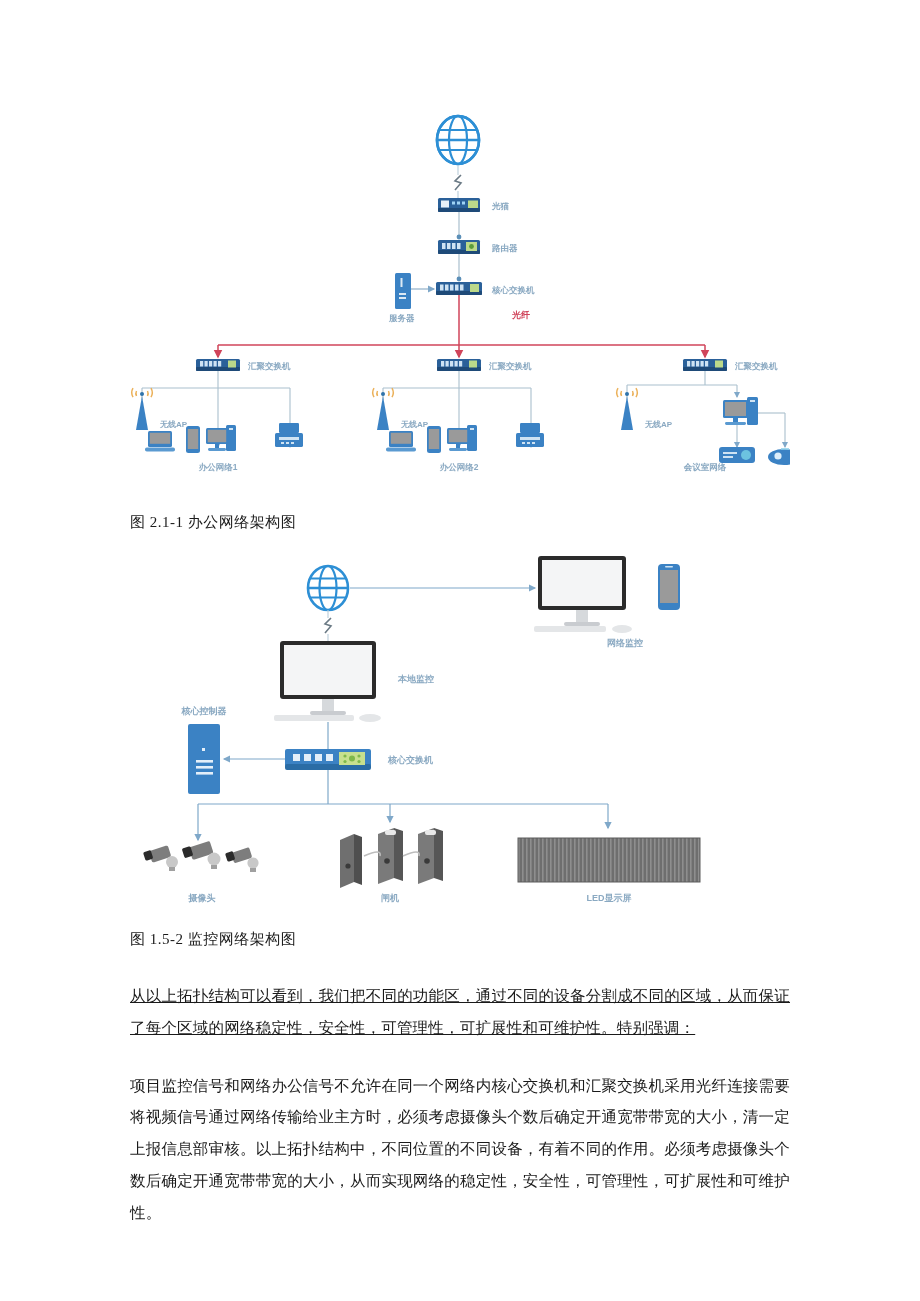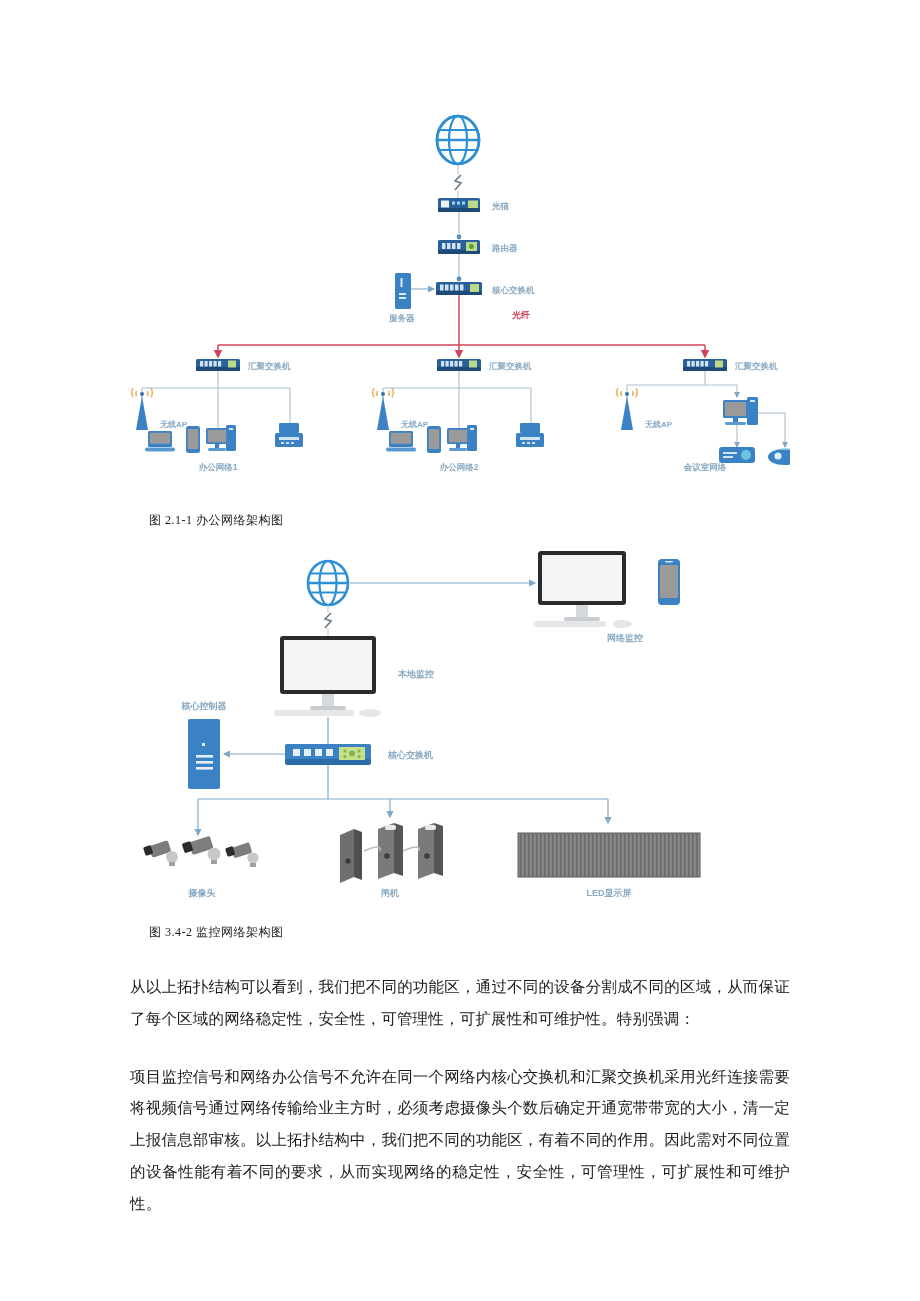--- a/index.html
+++ b/index.html
@@ -20,38 +20,37 @@
   }
 
   
   .figure{position:relative;width:660px;font-weight:bold;}
   #fig1-wrap{height:400px;margin-top:95px;}
   #fig2-wrap{height:360px;margin-top:22px;}
 
   .fig-canvas{position:absolute;left:0;top:0;}
 
   .caption{
-    font-size:12px;
+    font-size:15px;
     letter-spacing:.5px;
     color:#1a1a1a;
     line-height:1.5;
-    margin-left:19px;
   }
   #cap1{margin-top:16px;}
   #cap2{margin-top:12px;}
 
   .para{
     font-size:15.5px;
     line-height:2.05;
     text-align:justify;
     letter-spacing:.2px;
     color:#1a1a1a;
     margin:0;
   }
-  #p1{margin-top:30px;}
+  #p1{margin-top:30px;text-decoration:underline;}
   #p2{margin-top:26px;}
 
   
 </style>
 </head>
 <body>
 
 <div class="page">
 
   <div class="figure" id="fig1-wrap">
@@ -450,18 +449,18 @@
       </g>
       <text x="260" y="345" text-anchor="middle" font-family="'Liberation Sans',sans-serif" font-size="9" fill="#8aa9c2">闸机</text>
 
       <g>
         <rect x="388" y="282" width="182" height="44" fill="url(#ledStripe)" stroke="#5d5d5d" stroke-width="1"></rect>
       </g>
       <text x="479" y="345" text-anchor="middle" font-family="'Liberation Sans',sans-serif" font-size="9" fill="#8aa9c2">LED显示屏</text>
     </svg>
   </div>
 
-  <div class="caption" id="cap2">图 3.4-2 监控网络架构图</div>
+  <div class="caption" id="cap2">图 1.5-2 监控网络架构图</div>
 
   <p class="para" id="p1">从以上拓扑结构可以看到，我们把不同的功能区，通过不同的设备分割成不同的区域，从而保证了每个区域的网络稳定性，安全性，可管理性，可扩展性和可维护性。特别强调：</p>
-  <p class="para" id="p2">项目监控信号和网络办公信号不允许在同一个网络内核心交换机和汇聚交换机采用光纤连接需要将视频信号通过网络传输给业主方时，必须考虑摄像头个数后确定开通宽带带宽的大小，清一定上报信息部审核。以上拓扑结构中，我们把不同的功能区，有着不同的作用。因此需对不同位置的设备性能有着不同的要求，从而实现网络的稳定性，安全性，可管理性，可扩展性和可维护性。</p>
+  <p class="para" id="p2">项目监控信号和网络办公信号不允许在同一个网络内核心交换机和汇聚交换机采用光纤连接需要将视频信号通过网络传输给业主方时，必须考虑摄像头个数后确定开通宽带带宽的大小，清一定上报信息部审核。以上拓扑结构中，不同位置的不同设备，有着不同的作用。必须考虑摄像头个数后确定开通宽带带宽的大小，从而实现网络的稳定性，安全性，可管理性，可扩展性和可维护性。</p>
 
 </div>
 
 </body></html>

